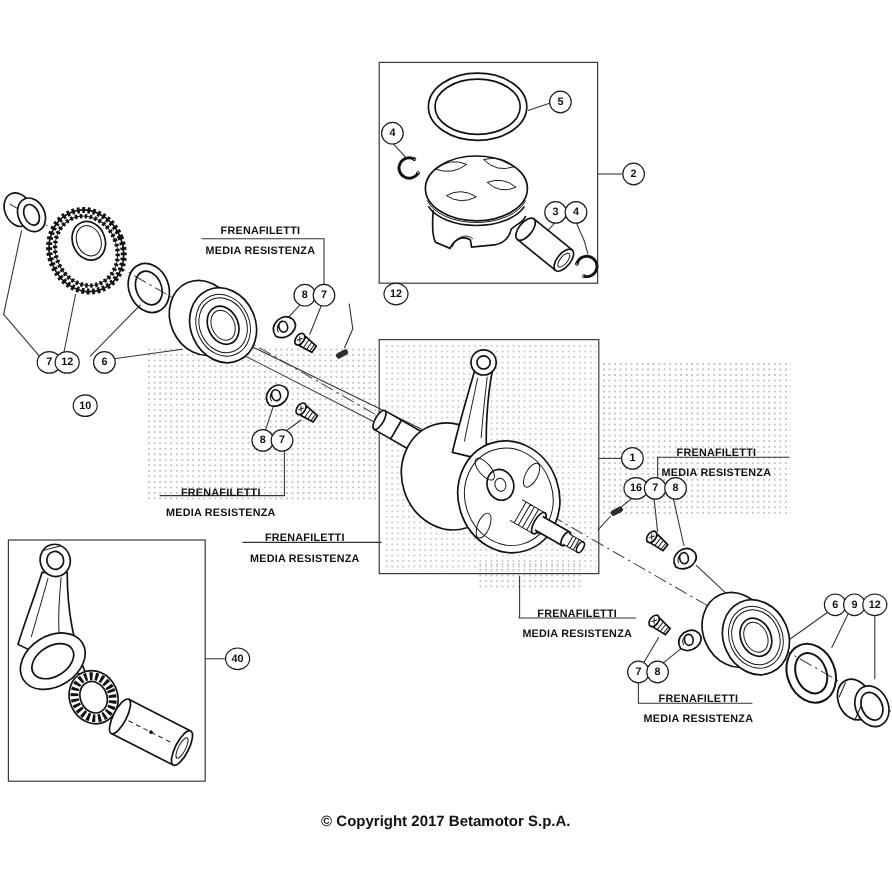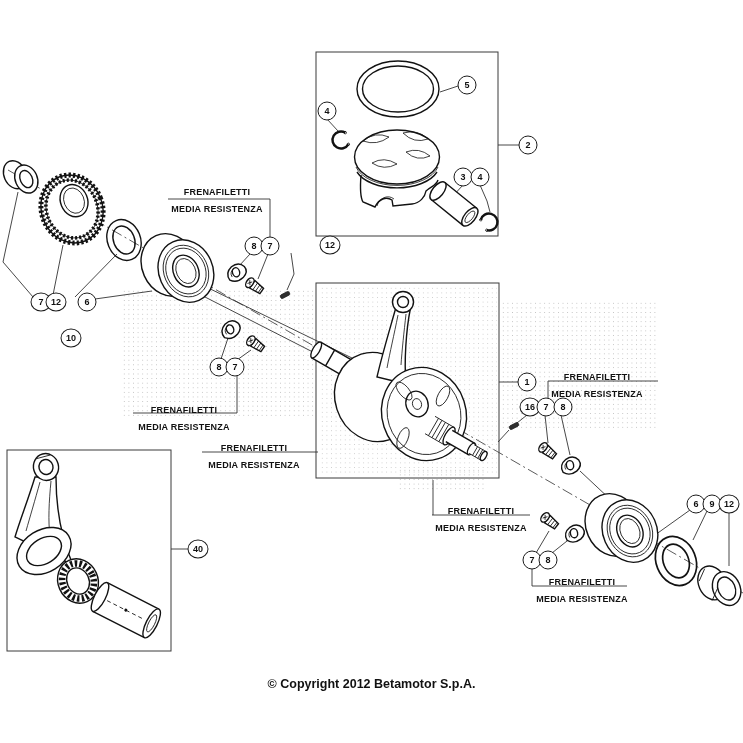--- a/index.html
+++ b/index.html
@@ -299,15 +299,15 @@
   <div class="co w2" style="left:530px;top:407px;">16</div>
   <div class="co" style="left:546px;top:407px;">7</div>
   <div class="co" style="left:563px;top:407px;">8</div>
   <div class="co w2" style="left:198px;top:549px;">40</div>
   <div class="co" style="left:696px;top:504px;">6</div>
   <div class="co" style="left:712px;top:504px;">9</div>
   <div class="co w2" style="left:729px;top:504px;">12</div>
   <div class="co" style="left:532px;top:560px;">7</div>
   <div class="co" style="left:548px;top:560px;">8</div>
 
-  <div class="copyright">© Copyright 2012 Betamotor S.p.A.</div>
+  <div class="copyright">© Copyright 2017 Betamotor S.p.A.</div>
 
 </div>
 
 </body></html>

